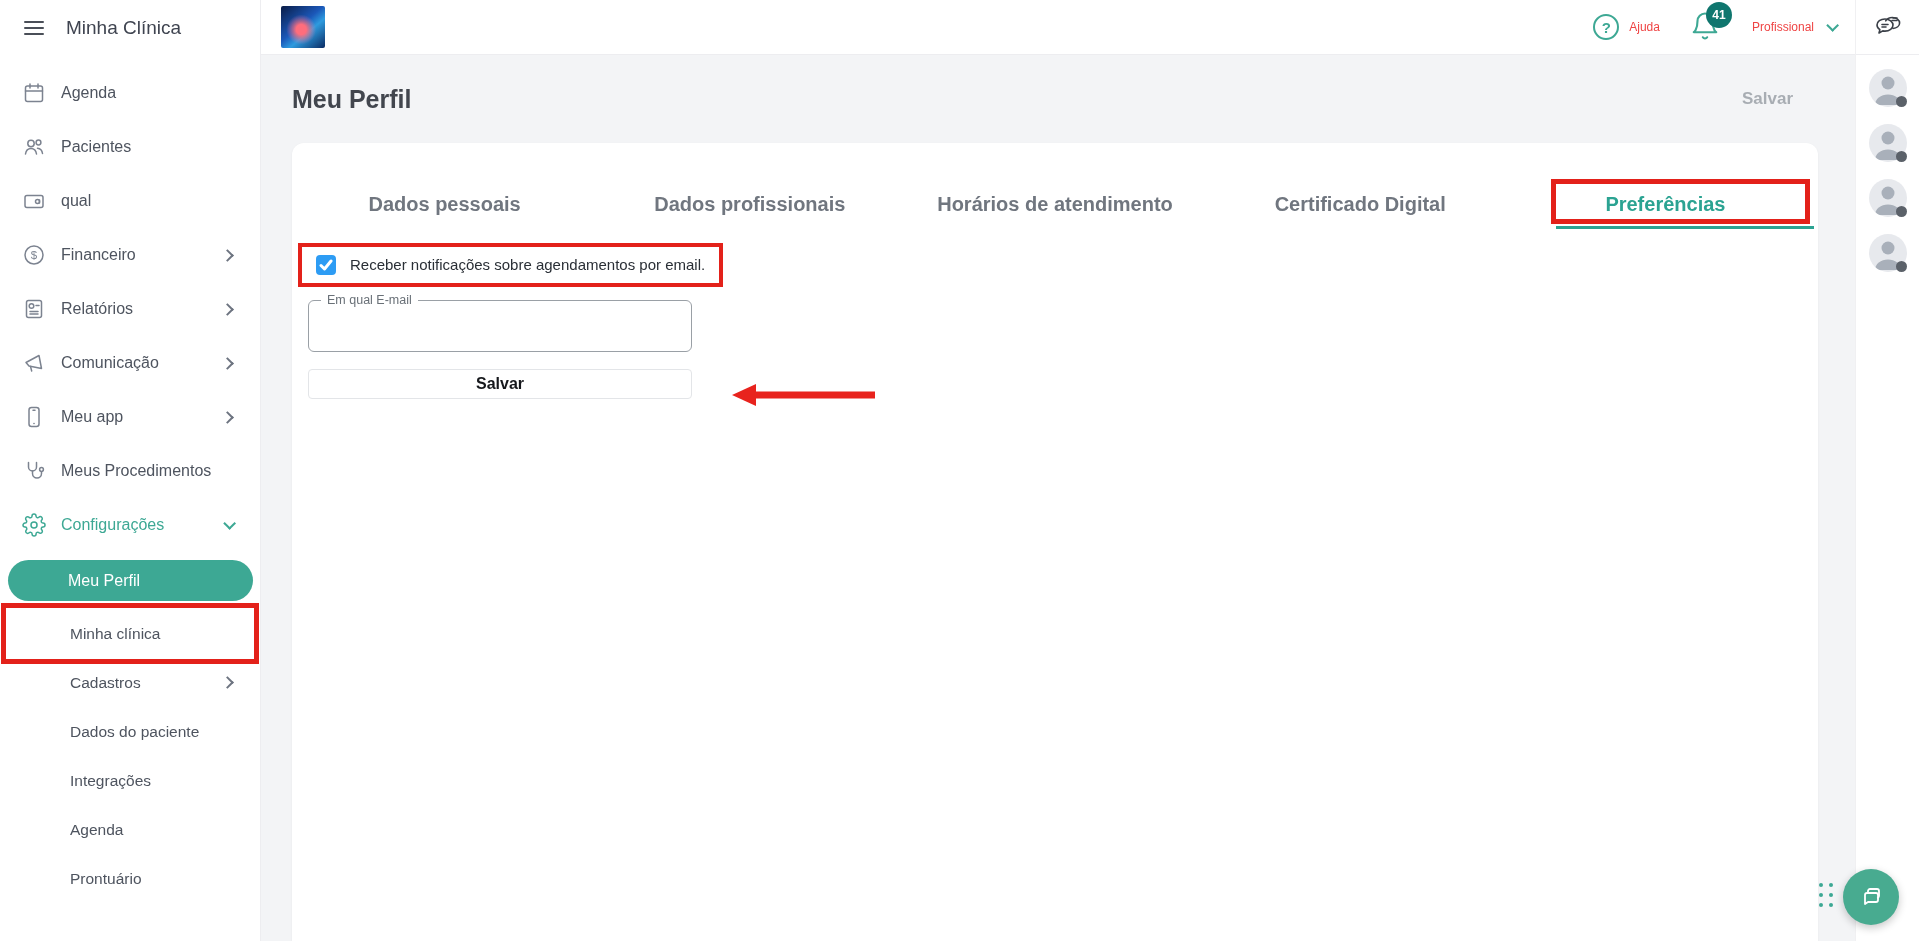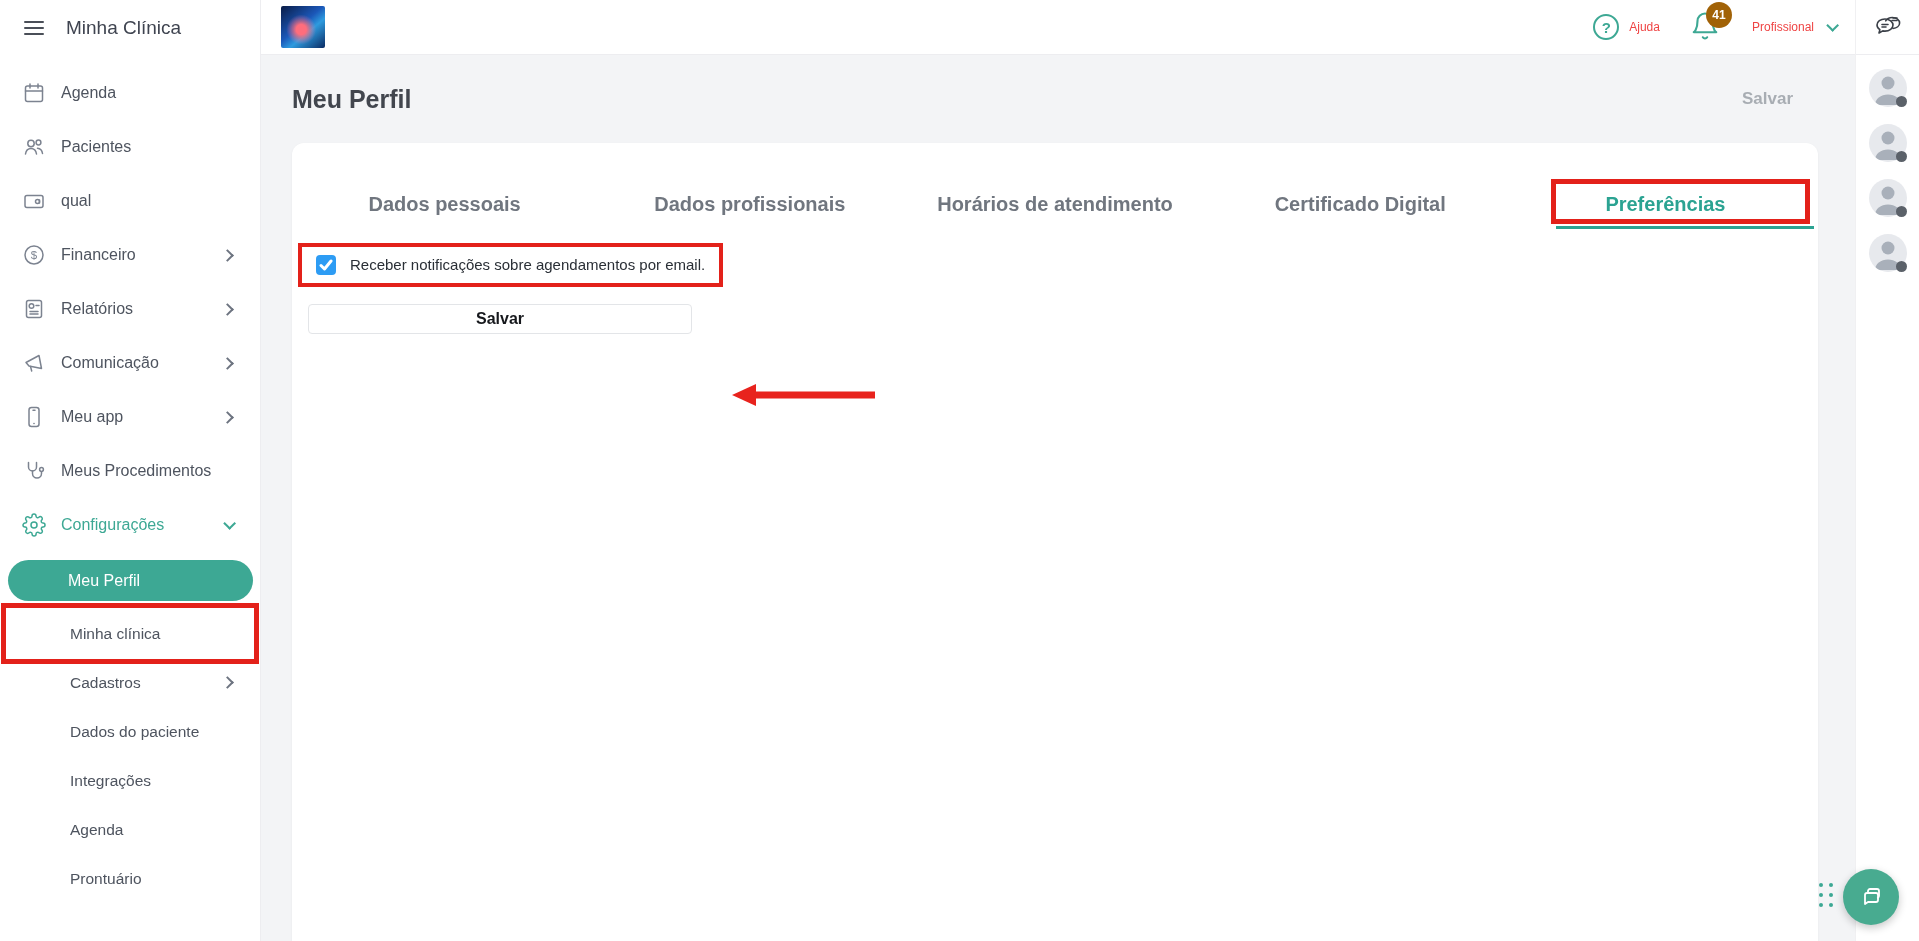--- a/index.html
+++ b/index.html
@@ -68,21 +68,21 @@
   .help-circle {
     width:26px; height:26px; border:2px solid #3da894; border-radius:50%;
     display:flex; align-items:center; justify-content:center;
     color:#3da894; font-size:15px; font-weight:bold;
   }
   .help-label, .profile-label { color:#ef4444; font-weight:normal; font-size:12px; }
   .bell-wrap { position:relative; width:32px; height:32px; cursor:pointer; }
   .bell-wrap svg { width:30px; height:30px; fill:none; stroke:#3da894; stroke-width:1.7; stroke-linecap:round; stroke-linejoin:round; }
   .badge {
     position:absolute; top:-9px; right:-10px; min-width:26px; height:26px;
-    background:#a16207; color:#fff; border-radius:50%;
+    background:#0f766e; color:#fff; border-radius:50%;
     font-size:12px; font-weight:bold; display:flex; align-items:center; justify-content:center;
   }
   .profile { display:flex; align-items:center; gap:12px; cursor:pointer; }
   .profile .chev-d { margin-left:0; border-color:#3da894; }
 
   
   .rail {
     position:absolute; right:0; top:0; width:64px; height:941px;
     background:#fff; border-left:1px solid #f0f0f2; z-index:3;
   }
@@ -384,20 +384,24 @@
       <div class="content">
         <div class="checkbox-row">
           <span class="checkbox">
             <svg viewBox="0 0 14 14">
                 <polyline points="2,7.5 5.5,11 12,3"></polyline>
               </svg>
           </span>
           <span class="cb-label">Receber notificações sobre agendamentos por email.</span>
         </div>
 
+        <div class="email-field">
+          <label>Em qual E-mail</label>
+          <input type="text" value="" style="">
+        </div>
 
         <button class="save-btn">Salvar</button>
 
         <svg class="arrow" viewBox="0 0 150 28">
           <line x1="24" y1="14" x2="146" y2="14"></line>
           <polygon points="3,14 27,3 27,25"></polygon>
         </svg>
       </div>
     </section>
   </main>

